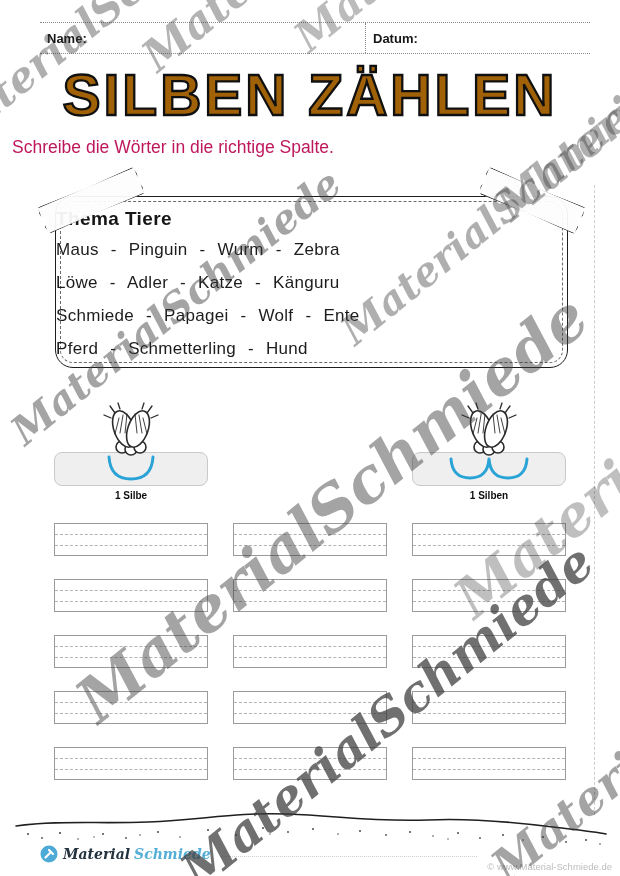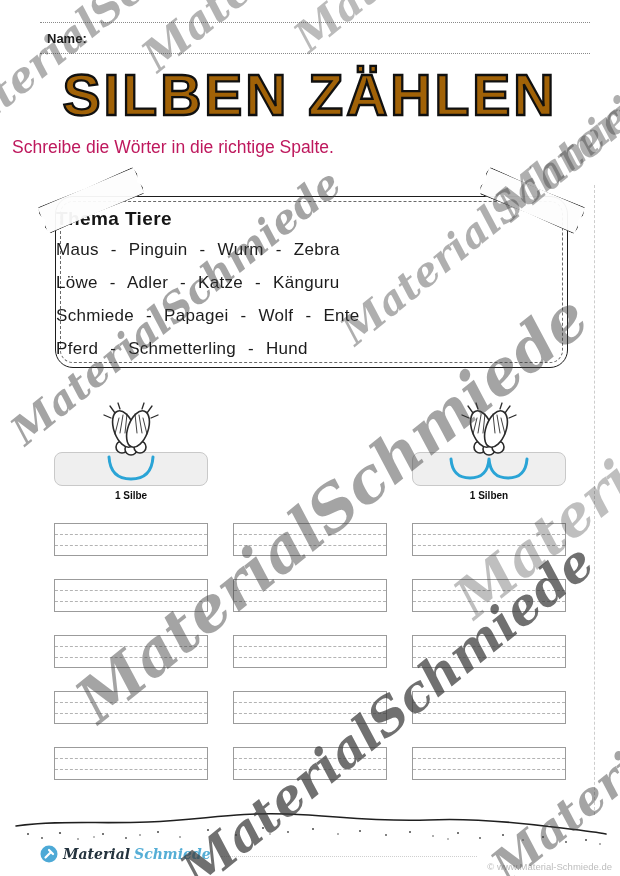--- a/index.html
+++ b/index.html
@@ -107,20 +107,23 @@
   <span class="wm w7">MaterialSchmiede</span>
   <span class="wm w8">MaterialSchmiede</span>
   <span class="wm w9">MaterialSchmiede</span>
   <span class="wm w10">MaterialSchmiede</span>
 
   <div class="edge-line"></div>
 
   <div class="head-bar">
     <div class="head-cell name">
       <span class="head-label">Name:</span>
+    </div>
+    <div class="head-cell datum">
+      <span class="head-label">Datum:</span>
     </div>
   </div>
 
   <div class="title">SILBEN ZÄHLEN</div>
   <div class="subtitle">Schreibe die Wörter in die richtige Spalte.</div>
 
   <div class="word-box">
     <div class="tape left"></div>
     <div class="tape right"></div>
     <div class="word-box-inner"></div>

